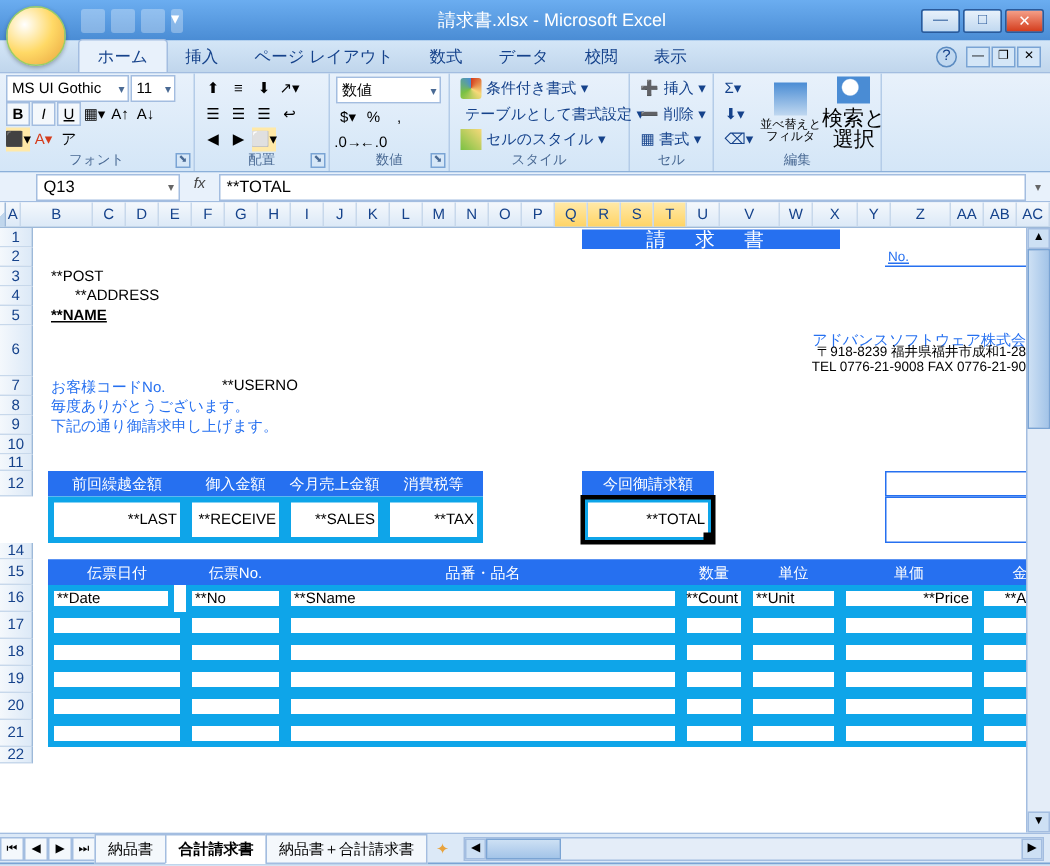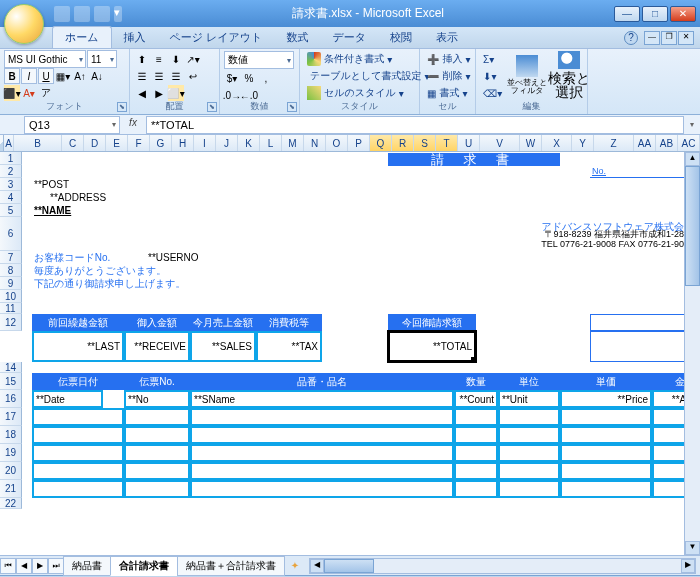--- a/index.html
+++ b/index.html
@@ -69,21 +69,21 @@
 .rowhdr.sel { background: linear-gradient(90deg,#ffe9a8,#ffd466); }
 .gridbody { position: absolute; top: 17px; left: 22px; right: 0; bottom: 0; overflow: hidden; }
 .abscell { position: absolute; font-size: 10px; display: flex; align-items: center; padding: 0 2px; }
 .rowhdrs { position: absolute; top: 17px; left: 0; width: 22px; }
 
 
 .doc-title { background: #2670f0; color: #fff; font-size: 13px; letter-spacing: 8px; display: flex; align-items: center; justify-content: center; }
 .doc-no { text-decoration: underline; color: #2670f0; font-size: 9px; }
 .doc-blue { color: #2670f0; }
 .doc-th { background: #2670f0; color: #fff; text-align: center; justify-content: center; border: 1px solid #2670f0; }
-.doc-td { border: 2px solid #0ea5e9; background: #fff; }
+.doc-td { border: 4px solid #0ea5e9; background: #fff; }
 .doc-box { border: 1px solid #2670f0; }
 .active-cell { outline: 3px solid #000; outline-offset: -2px; }
 .fill-handle { position: absolute; width: 5px; height: 5px; background: #000; right: -2px; bottom: -2px; }
 
 
 .sheetbar { height: 20px; background: #dce9f7; border-top: 1px solid #a3bde0; display: flex; align-items: center; font-size: 10px; }
 .sheet-nav { display: flex; }
 .sheet-nav-btn { width: 16px; height: 16px; border: 1px solid #a3bde0; background: #f4f8fc; text-align: center; font-size: 8px; line-height: 14px; }
 .sheet-tab { padding: 2px 8px; border: 1px solid #a3bde0; background: #f4f8fc; margin-left: -1px; }
 .sheet-tab.active { background: #fff; border-bottom: 1px solid #fff; font-weight: bold; }
@@ -334,21 +334,21 @@
       <div class="abscell doc-td" style="left: 168px; top: 179px; width: 66px; height: 31px; justify-content: flex-end;">**SALES</div>
       <div class="abscell doc-td active-cell" style="left: 366px; top: 179px; width: 88px; height: 31px; justify-content: flex-end;">**TOTAL<div class="fill-handle"></div></div>
       <div class="abscell doc-box" style="left: 568px; top: 179px; width: 106px; height: 31px;"></div>
       <div class="abscell doc-th" style="left: 10px; top: 221px; width: 92px; height: 17px;">伝票日付</div>
       <div class="abscell doc-th" style="left: 102px; top: 221px; width: 66px; height: 17px;">伝票No.</div>
       <div class="abscell doc-th" style="left: 168px; top: 221px; width: 264px; height: 17px;">品番・品名</div>
       <div class="abscell doc-th" style="left: 432px; top: 221px; width: 44px; height: 17px;">数量</div>
       <div class="abscell doc-th" style="left: 476px; top: 221px; width: 62px; height: 17px;">単位</div>
       <div class="abscell doc-th" style="left: 538px; top: 221px; width: 92px; height: 17px;">単価</div>
       <div class="abscell doc-th" style="left: 630px; top: 221px; width: 66px; height: 17px;">金額</div>
-      <div class="abscell doc-td" style="left: 10px; top: 238px; width: 71px; height: 18px;">**Date</div>
+      <div class="abscell doc-td" style="left: 10px; top: 238px; width: 84px; height: 18px;">**Date</div>
       <div class="abscell doc-td" style="left: 102px; top: 238px; width: 66px; height: 18px;">**No</div>
       <div class="abscell doc-td" style="left: 168px; top: 238px; width: 264px; height: 18px;">**SName</div>
       <div class="abscell doc-td" style="left: 432px; top: 238px; width: 44px; height: 18px; justify-content: flex-end;">**Count</div>
       <div class="abscell doc-td" style="left: 476px; top: 238px; width: 62px; height: 18px;">**Unit</div>
       <div class="abscell doc-td" style="left: 538px; top: 238px; width: 92px; height: 18px; justify-content: flex-end;">**Price</div>
       <div class="abscell doc-td" style="left: 630px; top: 238px; width: 66px; height: 18px; justify-content: flex-end;">**Amount</div>
       <div class="abscell doc-td" style="left: 10px; top: 256px; width: 92px; height: 18px;"></div>
       <div class="abscell doc-td" style="left: 102px; top: 256px; width: 66px; height: 18px;"></div>
       <div class="abscell doc-td" style="left: 168px; top: 256px; width: 264px; height: 18px;"></div>
       <div class="abscell doc-td" style="left: 432px; top: 256px; width: 44px; height: 18px; justify-content: flex-end;"></div>

